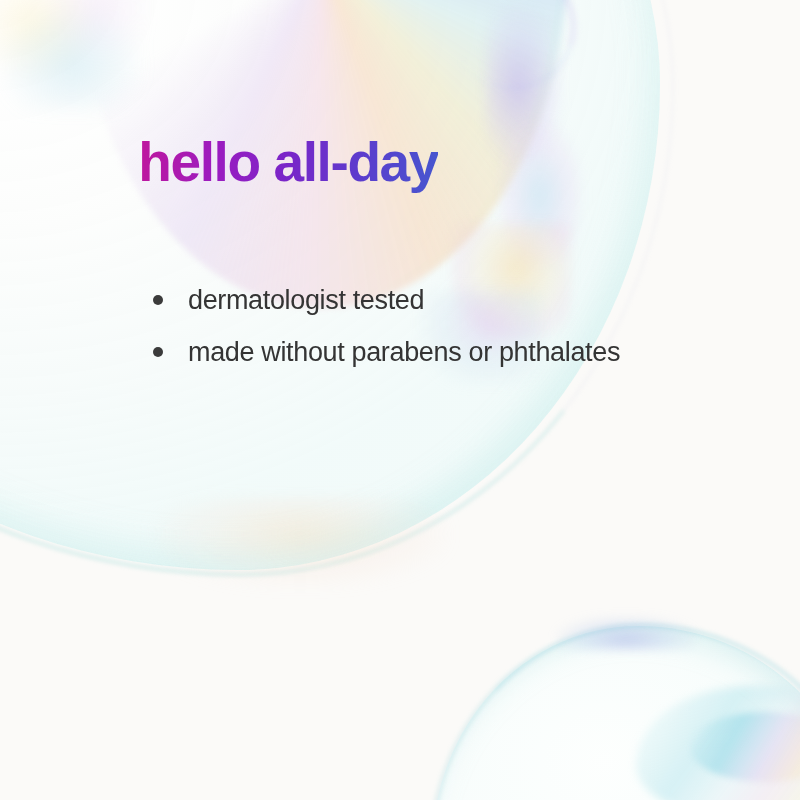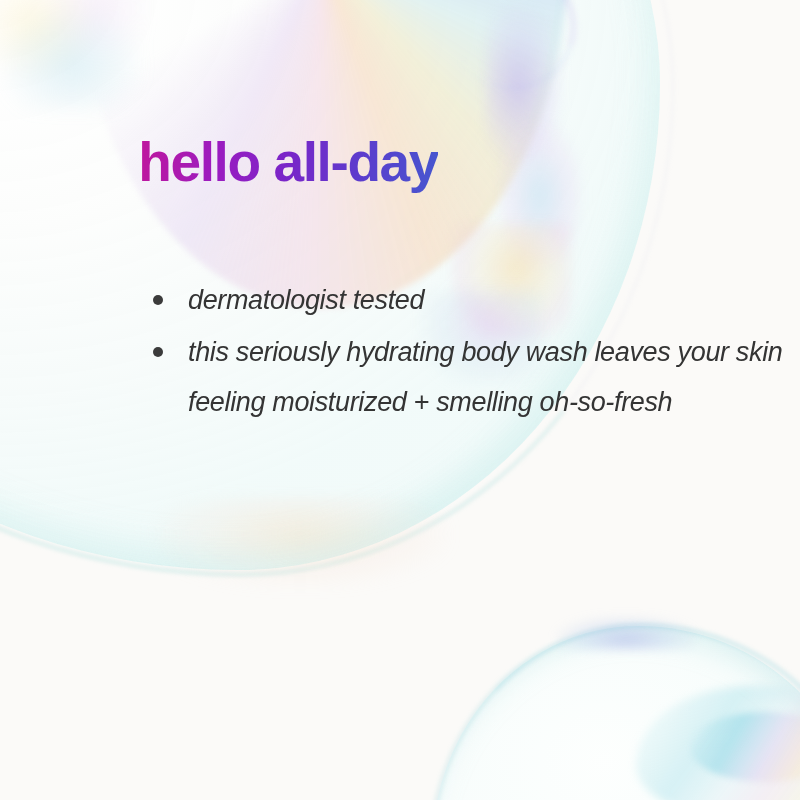--- a/index.html
+++ b/index.html
@@ -290,21 +290,20 @@
     left: 152px;
     top: 275px;
     width: 640px;
     margin: 0;
     padding: 0;
     list-style: none;
     color: #343434;
     font-size: 27px;
     line-height: 50px;
     letter-spacing: -0.35px;
-    font-style: italic;
   }
   .benefit {
     position: relative;
     padding-left: 36px;
     margin: 0 0 2px 0;
   }
   .benefit .dot {
     position: absolute;
     left: 1px;
     top: 20px;
@@ -347,18 +346,18 @@
       <span class="hl-line">hello all-day</span>
     </h1>
 
     <ul class="benefits">
       <li class="benefit">
         <span class="dot"></span>
         <span class="btext">dermatologist tested</span>
       </li>
       <li class="benefit">
         <span class="dot"></span>
-        <span class="btext">this seriously hydrating body wash leaves your skin feeling moisturized + smelling oh-so-fresh</span>
+        <span class="btext">made without parabens or phthalates</span>
       </li>
     </ul>
 
   </div>
 </div>
 
 </body></html>

